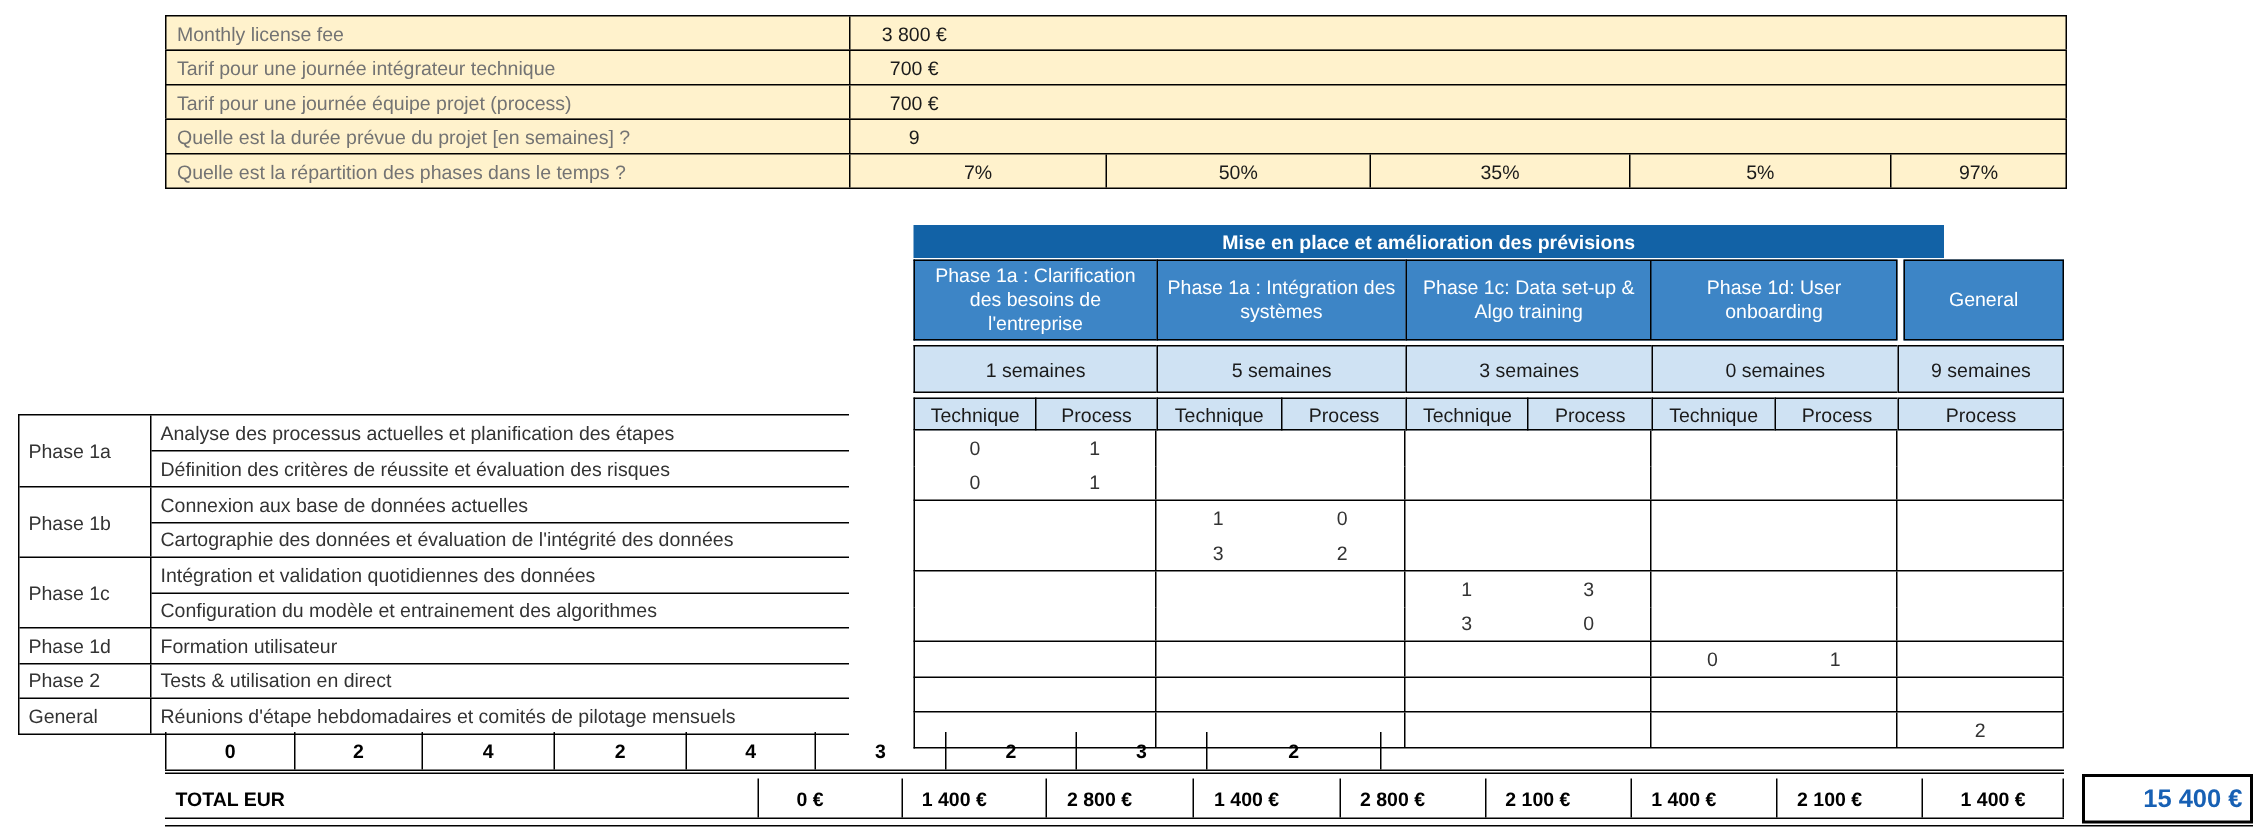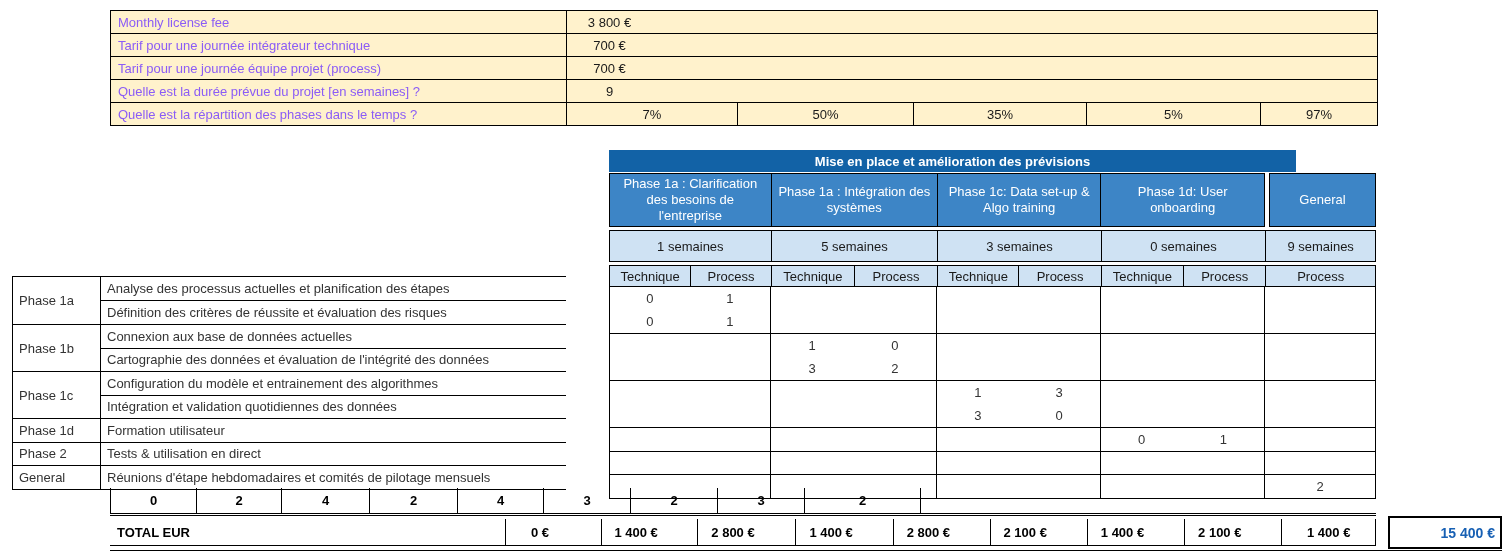--- a/index.html
+++ b/index.html
@@ -6,21 +6,21 @@
   html,body { background:#fff; }
   body {
     width:1506px; height:559px; position:relative;
     font-family:"Liberation Sans", sans-serif; font-size:13px; color:#222;
   }
   .abs { position:absolute; }
 
   
   .prow { display:flex; background:#FFF2CC; border:1px solid #000; margin-top:-1px; height:24px; }
   .prow:first-child { margin-top:0; }
-  .plabel { width:455px; display:flex; align-items:center; padding-left:7px; color:#8b5cf6; }
+  .plabel { width:455px; display:flex; align-items:center; padding-left:7px; color:#737373; }
   .pval  { width:86px;  border-left:1px solid #000; display:flex; align-items:center; justify-content:center; color:#1a1a1a; }
   .pcell { border-left:1px solid #000; display:flex; align-items:center; justify-content:center; color:#1a1a1a; }
 
   
   .maintable { left:565px; top:150px; width:811px;padding-left:44px; }
   .title-bar { width:687px; height:22px; background:#1262A6; color:#fff; font-weight:bold;
                display:flex; align-items:center; justify-content:center; }
   .phase-row { display:flex; margin-top:1px; height:54px; }
   .phase-cell { background:#3D85C6; color:#fff; text-align:center; line-height:16px;
                 display:flex; align-items:center; justify-content:center; padding:1px 5px;
@@ -54,21 +54,21 @@
   .totals { left:110px; top:488px; width:1266px; }
   .trow { display:flex; font-weight:bold; height:28px; }
   .trow.days { border-bottom:3px double #000; }
   .trow.eur  { margin-top:3px; border-bottom:1px solid #000; height:27px;gap:27px; }
   .tlabel { width:455px; display:flex; align-items:center; padding-left:7px; color:#000; }
   .tcell { border-left:1px solid #000; display:flex; align-items:center; justify-content:center; color:#000; }
   .tcell:last-child { border-right:1px solid #000; }
 
   .grandbox { left:1388px; top:516px; width:114px; height:33px; border:2px solid #000;
               display:flex; align-items:center; justify-content:flex-end; padding-right:5px;
-              color:#1760B4; font-weight:bold; font-size:14px; }
+              color:#1760B4; font-weight:bold; font-size:17px; }
   .bottomline { left:110px; top:550px; width:1392px; height:0; border-top:1px solid #000; }
 
   
   .w86{width:86px}.w85{width:85px}.w88{width:88px}.w87{width:87px}.w117{width:117px}
   .w170{width:170px}.w171{width:171px}.w176{width:176px}.w173{width:173px}.w174{width:174px}.w113{width:113px}
 </style>
 </head>
 <body>
 
 <div class="abs" style="left:110px; top:10px;">
@@ -333,22 +333,22 @@
   <div class="tgroup h2r">
     <div class="tphase">Phase 1b</div>
     <div class="ttasks">
       <div class="ttask">Connexion aux base de données actuelles</div>
       <div class="ttask">Cartographie des données et évaluation de l'intégrité des données</div>
     </div>
   </div>
   <div class="tgroup h2r">
     <div class="tphase">Phase 1c</div>
     <div class="ttasks">
+      <div class="ttask">Intégration et validation quotidiennes des données</div>
       <div class="ttask">Configuration du modèle et entrainement des algorithmes</div>
-      <div class="ttask">Intégration et validation quotidiennes des données</div>
     </div>
   </div>
   <div class="tgroup h1r">
     <div class="tphase">Phase 1d</div>
     <div class="ttasks">
         <div class="ttask">Formation utilisateur</div>
       </div>
   </div>
   <div class="tgroup h1r">
     <div class="tphase">Phase 2</div>

